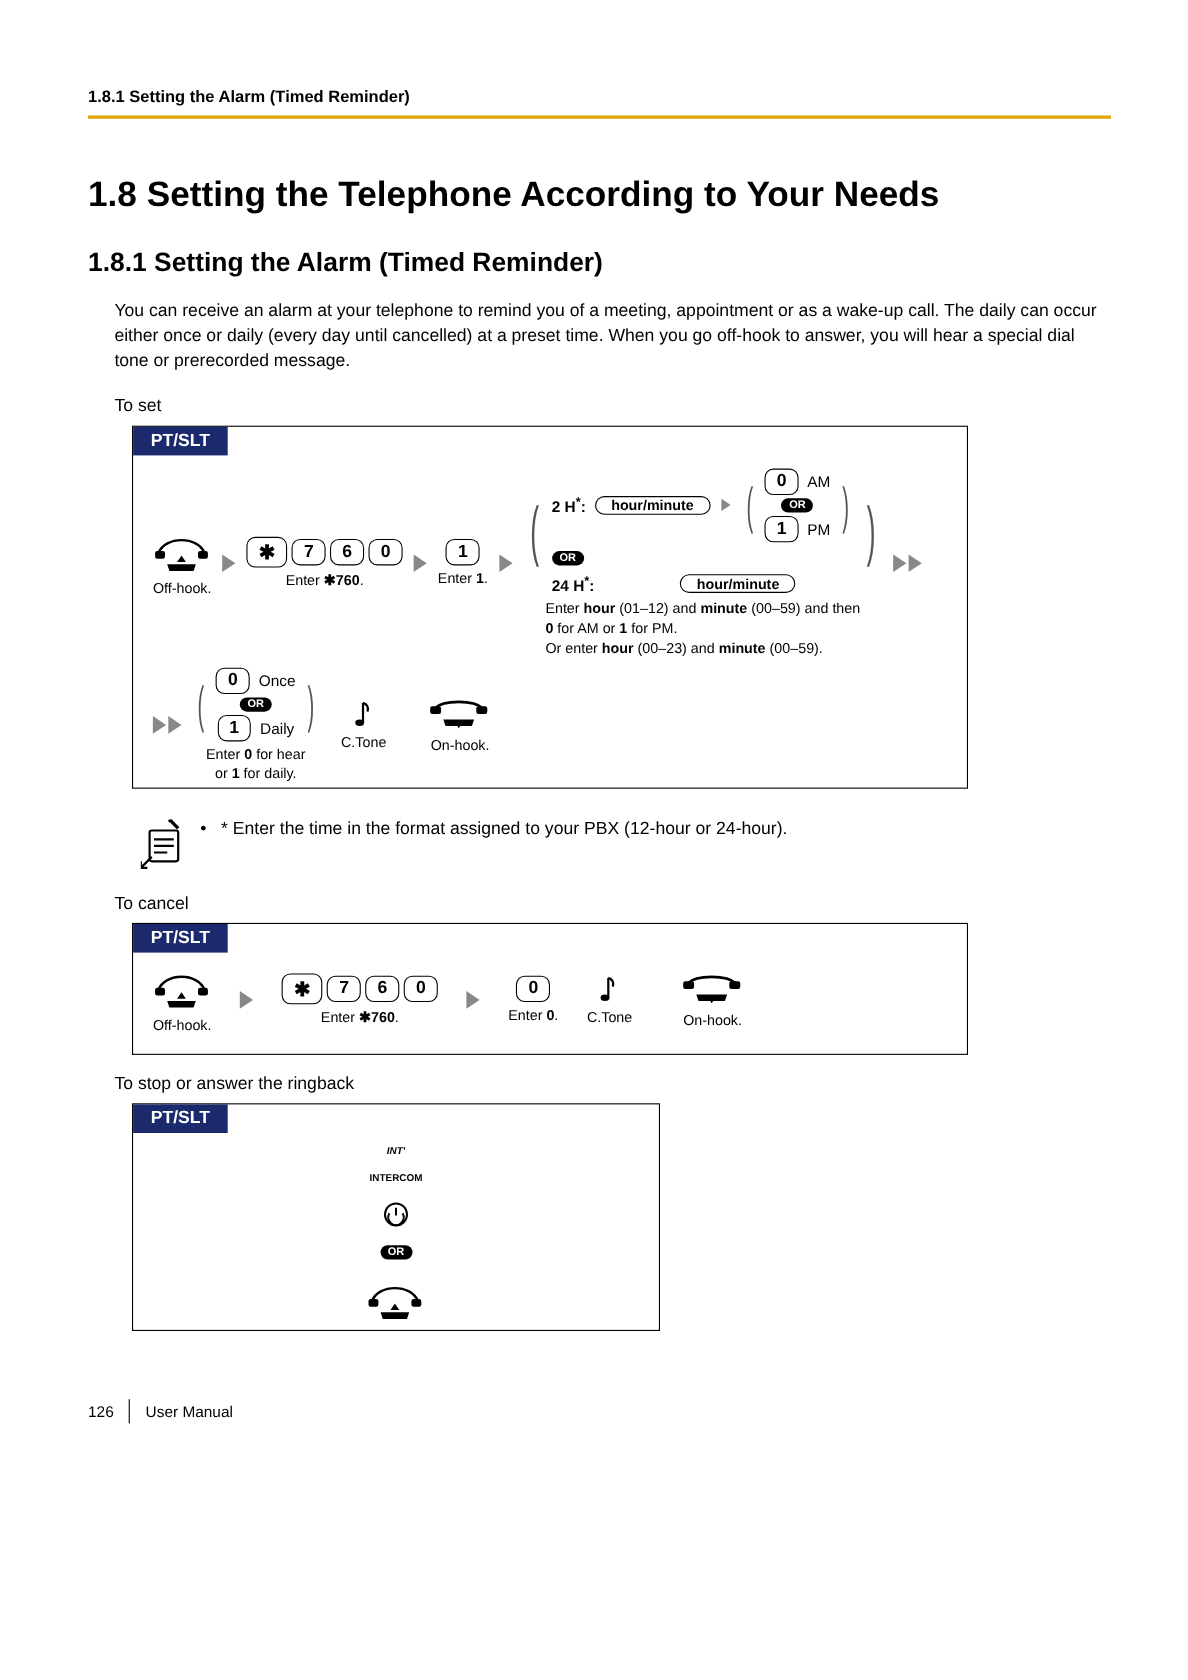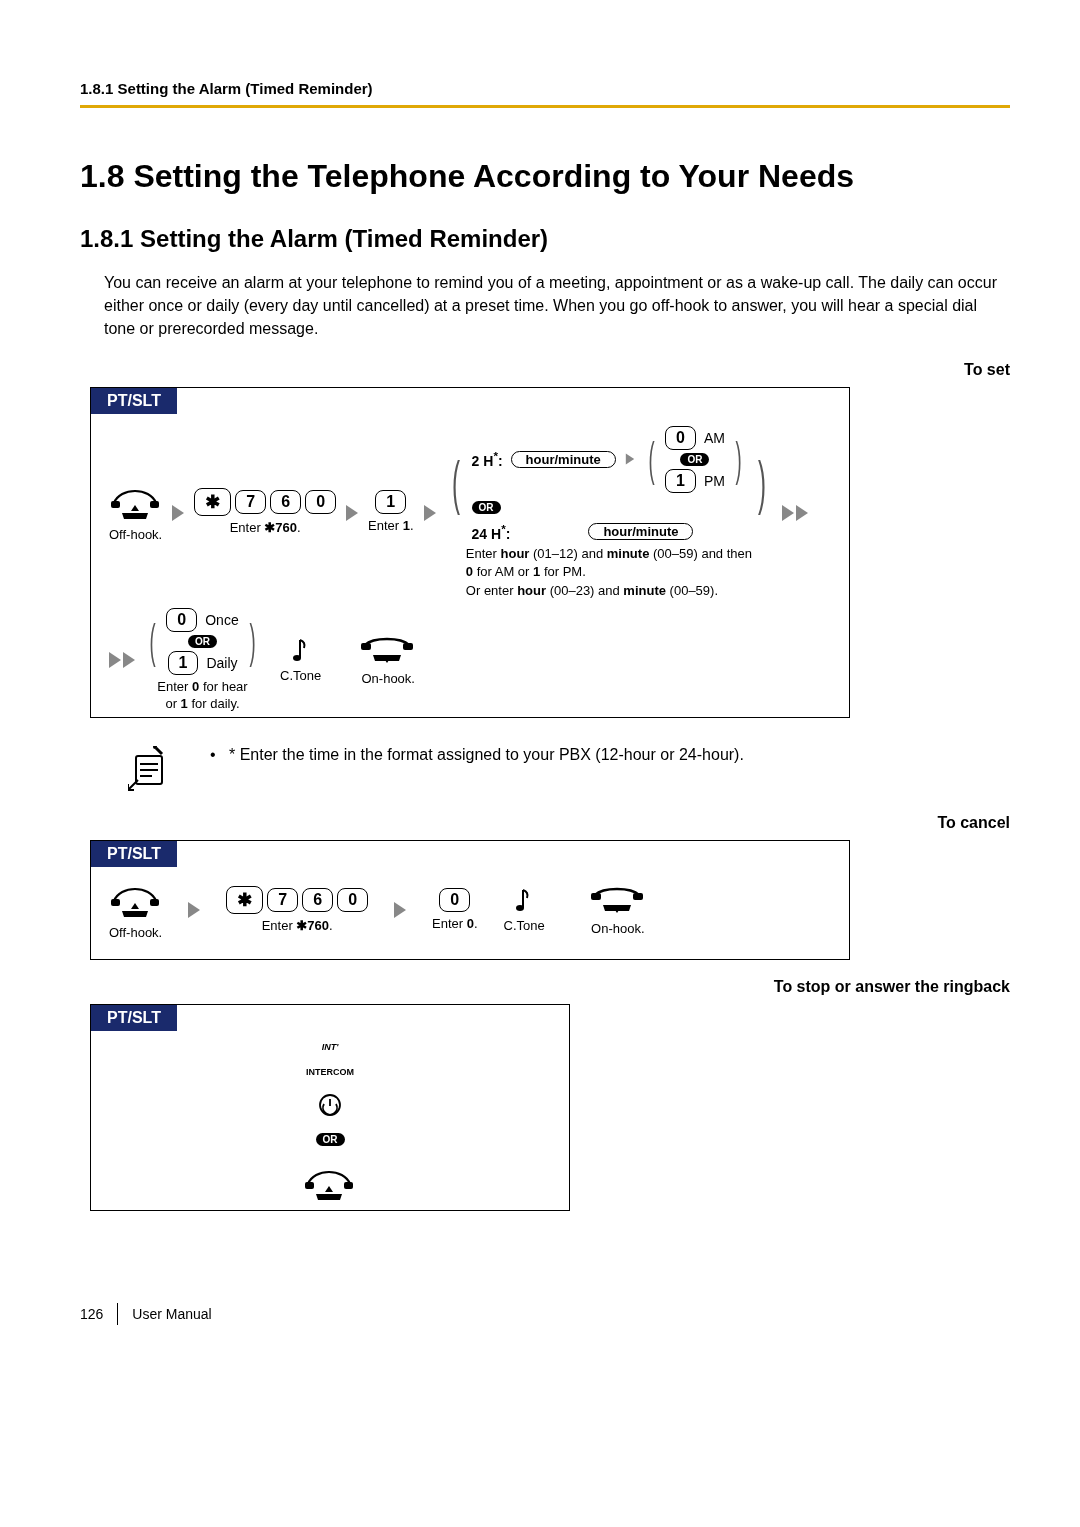--- a/index.html
+++ b/index.html
@@ -27,27 +27,26 @@
     font-weight: bold;
     margin: 0 0 18px 0;
   }
   .intro {
     font-size: 16px;
     line-height: 1.45;
     margin: 0 10px 20px 24px;
   }
   .proc-title {
     font-size: 16px;
-    font-weight: bold;
+    font-weight: normal;
     margin: 18px 0 8px 24px;
-    text-align: right;
   }
   .proc-box {
     border: 1.5px solid #000;
-    margin-left: 10px;
+    margin-left: 40px;
     padding: 0;
     position: relative;
   }
   .proc-box.half { width: 480px; }
   .tab {
     background: #1a2a6c;
     color: #fff;
     font-weight: bold;
     font-size: 16px;
     padding: 4px 16px;
@@ -126,27 +125,27 @@
     gap: 8px;
   }
   .tiny { font-size: 14px; }
   .explain {
     font-size: 13px;
     line-height: 1.4;
     max-width: 320px;
   }
   .note-block {
     display: flex;
-    gap: 40px;
+    gap: 12px;
     align-items: flex-start;
     margin: 28px 0 10px 48px;
     font-size: 16px;
   }
   .footer {
-    margin-top: 92px;
+    margin-top: 62px;
     display: flex;
     align-items: center;
     gap: 14px;
     font-size: 14px;
   }
   .footer .divider {
     width: 1px; height: 22px; background: #000;
   }
   .bold { font-weight: bold; }
   .star { font-size: 18px; font-weight: bold; }

